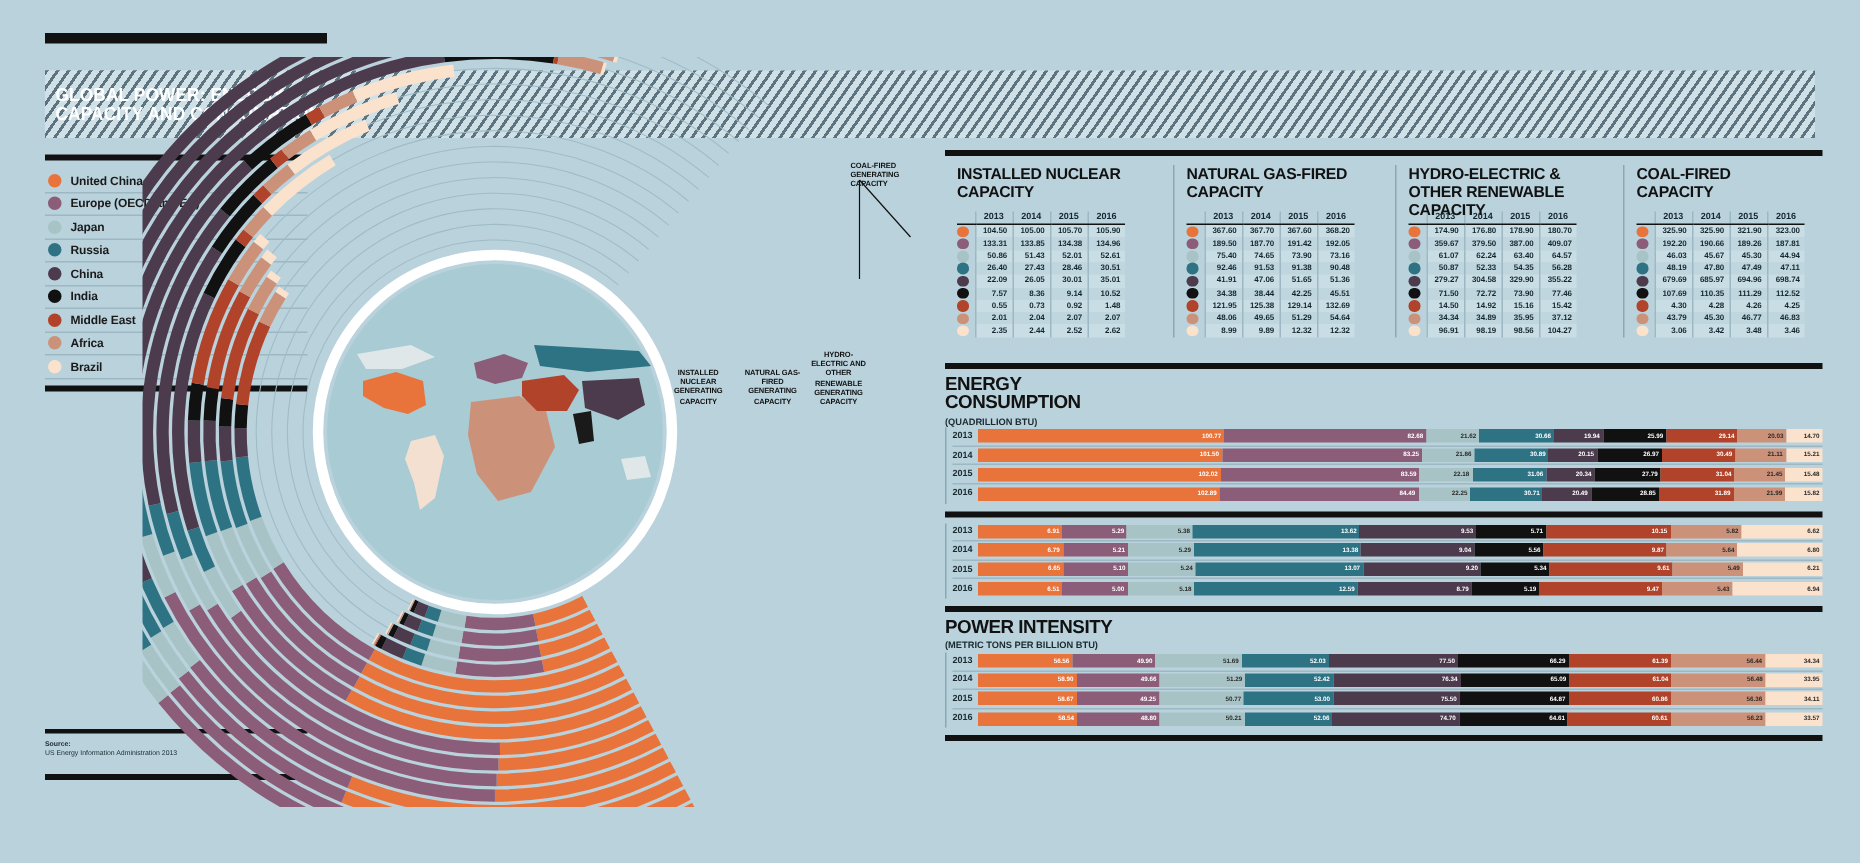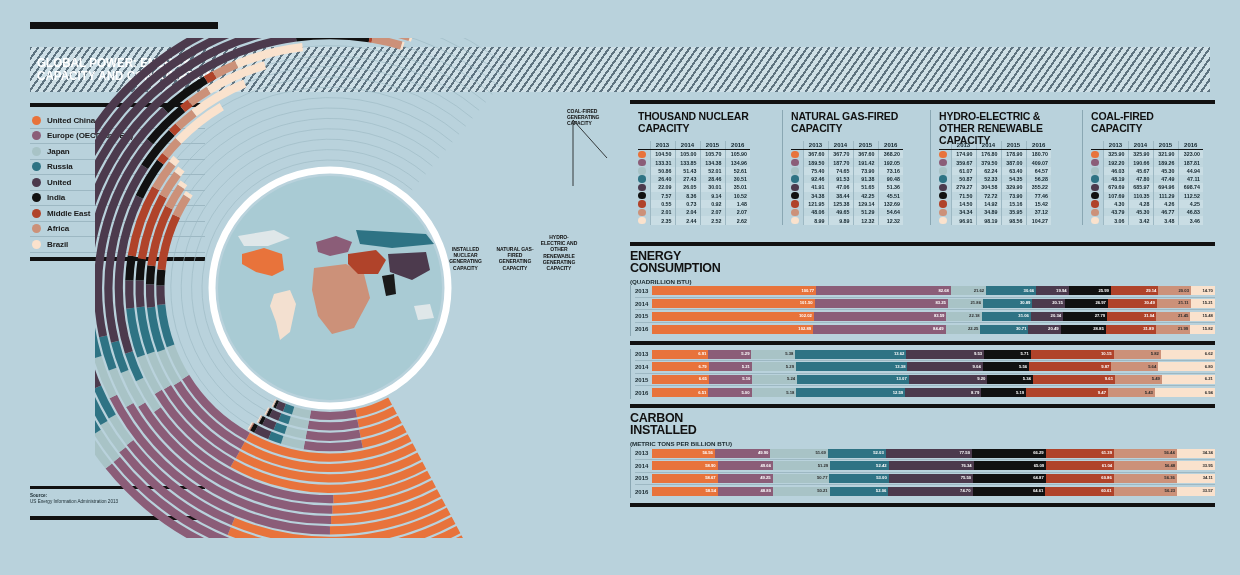--- a/index.html
+++ b/index.html
@@ -119,21 +119,21 @@
         <div class="legend-row">
           <span class="legend-dot" style="background: rgb(168, 195, 198);"></span>
           <span class="legend-label">Japan</span>
         </div>
         <div class="legend-row">
           <span class="legend-dot" style="background: rgb(46, 115, 132);"></span>
           <span class="legend-label">Russia</span>
         </div>
         <div class="legend-row">
           <span class="legend-dot" style="background: rgb(76, 58, 77);"></span>
-          <span class="legend-label">United</span>
+          <span class="legend-label">China</span>
         </div>
         <div class="legend-row">
           <span class="legend-dot" style="background: rgb(17, 17, 17);"></span>
           <span class="legend-label">India</span>
         </div>
         <div class="legend-row">
           <span class="legend-dot" style="background: rgb(176, 67, 42);"></span>
           <span class="legend-label">Middle East</span>
         </div>
         <div class="legend-row">
@@ -339,21 +339,21 @@
     <div class="callout-label" style="left:472px;top:70px;width:55px;">COAL-FIRED GENERATING CAPACITY</div>
     <div class="callout-label" style="left:348px;top:208px;width:45px;text-align:center;">INSTALLED NUCLEAR GENERATING CAPACITY</div>
     <div class="callout-label" style="left:398px;top:208px;width:44px;text-align:center;">NATURAL GAS-FIRED GENERATING CAPACITY</div>
     <div class="callout-label" style="left:442px;top:196px;width:44px;text-align:center;">HYDRO-ELECTRIC AND OTHER RENEWABLE GENERATING CAPACITY</div>
   </div>
 
   <div class="right">
     <div class="tbl-rule"></div>
     <div class="tables" id="tables">
         <div class="tblcol" style="width: 152px;">
-          <div class="tbl-title">THOUSAND NUCLEAR CAPACITY</div>
+          <div class="tbl-title">INSTALLED NUCLEAR CAPACITY</div>
           <table>
             <thead>
               <tr>
                 <th class="dothead">&nbsp;</th>
                 <th class="yr">2013</th>
                 <th class="yr">2014</th>
                 <th class="yr">2015</th>
                 <th class="yr">2016</th>
               </tr>
             </thead>
@@ -1006,21 +1006,21 @@
                   </div>
                 </div>
               </div>
             </div>
           </div>
         </div>
         <div class="bar-sec">
           <div class="bar-sec-rule"></div>
           <div class="bar-sec-inner">
             <div class="bar-sec-label">
-              <h2>CARBON INSTALLED</h2>
+              <h2>POWER INTENSITY</h2>
               <div class="sub">(METRIC TONS PER BILLION BTU)</div>
             </div>
             <div class="bar-rows">
               <div class="bar-row">
                 <div class="bar-year">2013</div>
                 <div class="bar-track">
                   <div class="seg lt" style="background: rgb(232, 115, 59); width: 11.1748%;">
                     <span>56.56</span>
                   </div>
                   <div class="seg lt" style="background: rgb(139, 93, 120); width: 9.85893%;">

